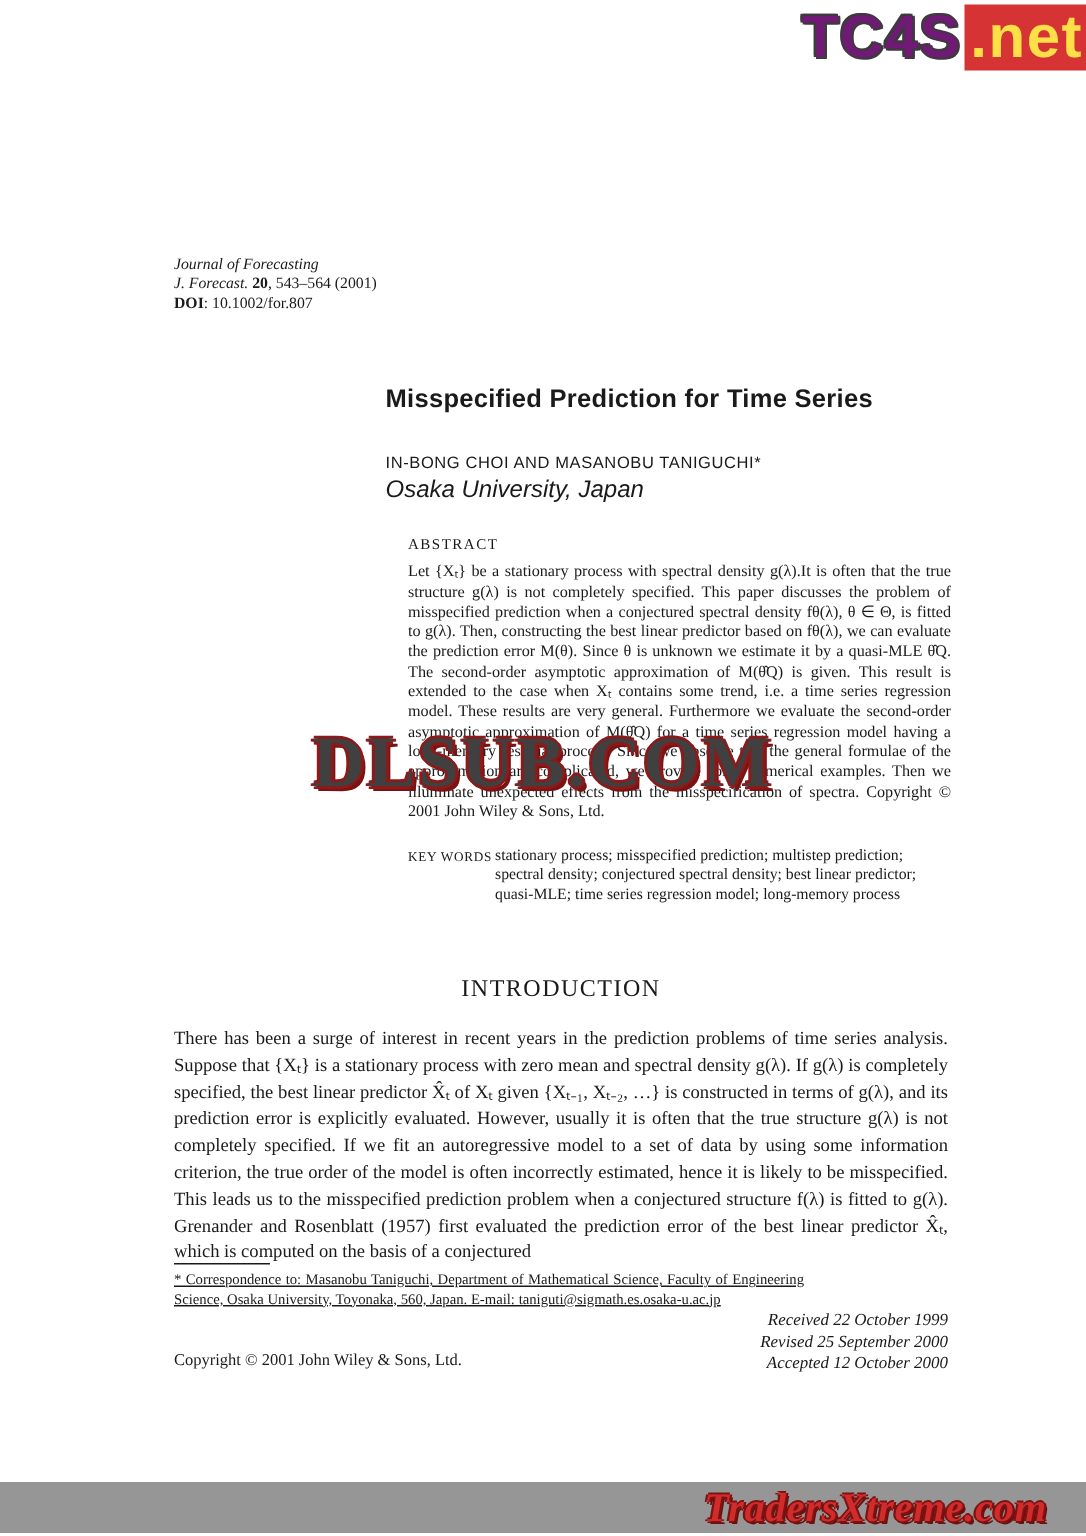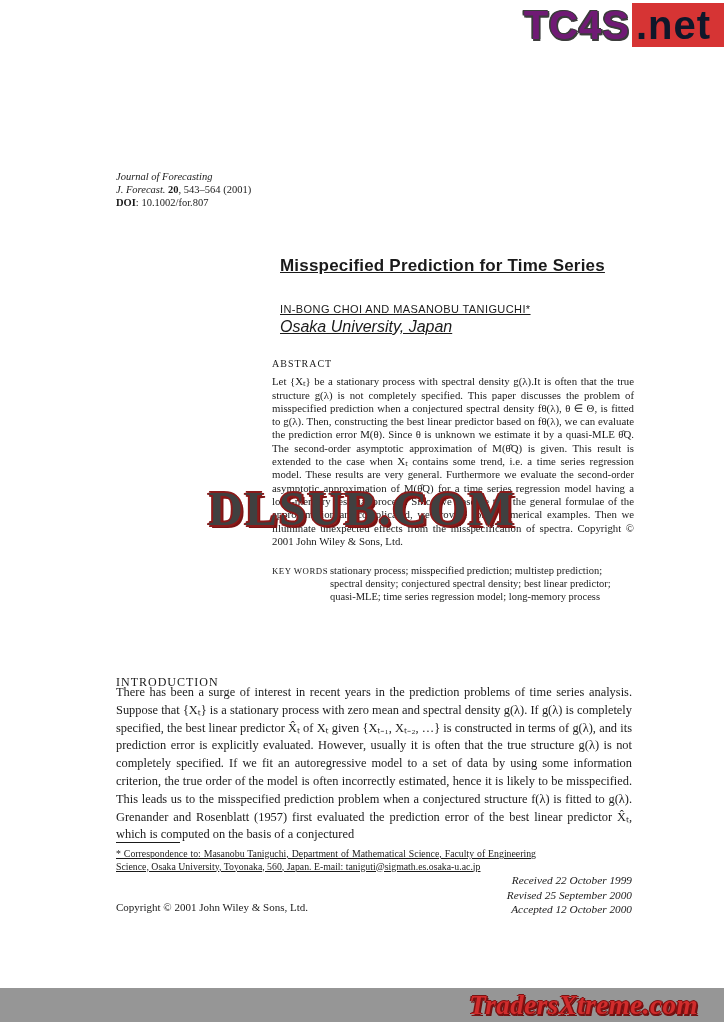--- a/index.html
+++ b/index.html
@@ -31,44 +31,43 @@
   .wm-top-main {
     color: #701a75;
     text-shadow:
       1.5px 0 0 #3c3c3c, -1.5px 0 0 #3c3c3c,
       0 1.5px 0 #3c3c3c, 0 -1.5px 0 #3c3c3c,
       1.5px 1.5px 0 #3c3c3c, -1.5px -1.5px 0 #3c3c3c;
     padding-right: 2px;
   }
   .wm-top-suffix {
     background: #d63434;
-    color: #0f172a;
+    color: #fde047;
     display: inline-block;
-    padding: 0 13px 0 4px;
+    padding: 0 2px 0 4px;
   }
 
   
   .journal-header {
     position: absolute;
     left: 116px;
     top: 170px;
     font-size: 10.5px;
     line-height: 13px;
   }
   .it { font-style: italic; }
   .b  { font-weight: bold; margin-top: 23px; }
 
   
   .title-block {
     position: absolute;
-    left: 280px;
+    left: 257px;
     top: 256px;
     width: 368px;
     font-family: "Liberation Sans", sans-serif;
-    text-decoration: underline;
   }
   .article-title {
     font-size: 17px;
     font-weight: 700;
     letter-spacing: 0.2px;
     margin-bottom: 27px;
   }
   .authors {
     font-size: 11px;
     letter-spacing: 0.4px;
@@ -128,23 +127,23 @@
       -1px -1px 0 #f3d4d4;
     white-space: nowrap;
   }
 
   
   .intro-heading {
     position: absolute;
     left: 116px;
     top: 651px;
     width: 516px;
-    font-size: 12px;
+    text-align: center;
+    font-size: 16px;
     letter-spacing: 1px;
-    margin-top: 24px;
   }
   .body-text {
     position: absolute;
     left: 116px;
     top: 684px;
     width: 516px;
     font-size: 12.4px;
     line-height: 17.8px;
     text-align: justify;
   }

